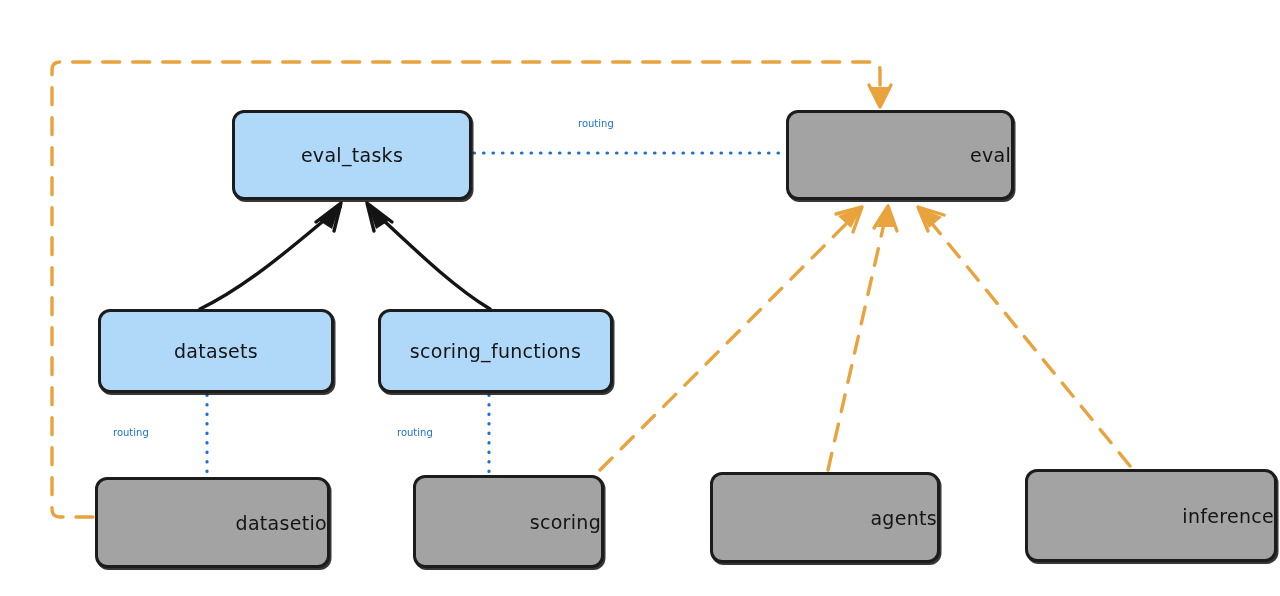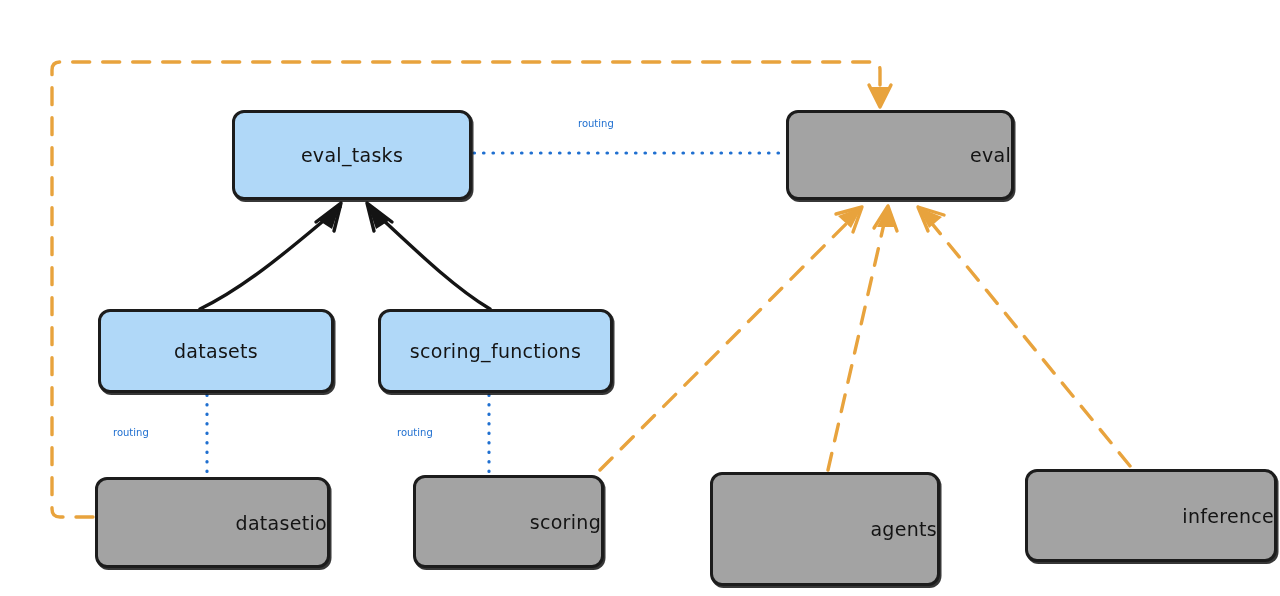--- a/index.html
+++ b/index.html
@@ -129,21 +129,21 @@
   </div>
 
   <div class="node green" style="left:95px; top:477px; width:235px; height:91px;">
     <span>datasetio</span>
   </div>
 
   <div class="node green" style="left:385px; top:475px; width:191px; height:93px;margin-left:28px;">
     <span>scoring</span>
   </div>
 
-  <div class="node green" style="left:710px; top:472px; width:230px; height:114px;">
+  <div class="node green" style="left:710px; top:472px; width:230px; height:91px;">
     <span>agents</span>
   </div>
 
   <div class="node green" style="left:1025px; top:469px; width:252px; height:93px;">
     <span>inference</span>
   </div>
 
   <div class="edge-label" style="left:578px; top:118px;">routing</div>
 
   <div class="edge-label" style="left:113px; top:427px;">routing</div>

